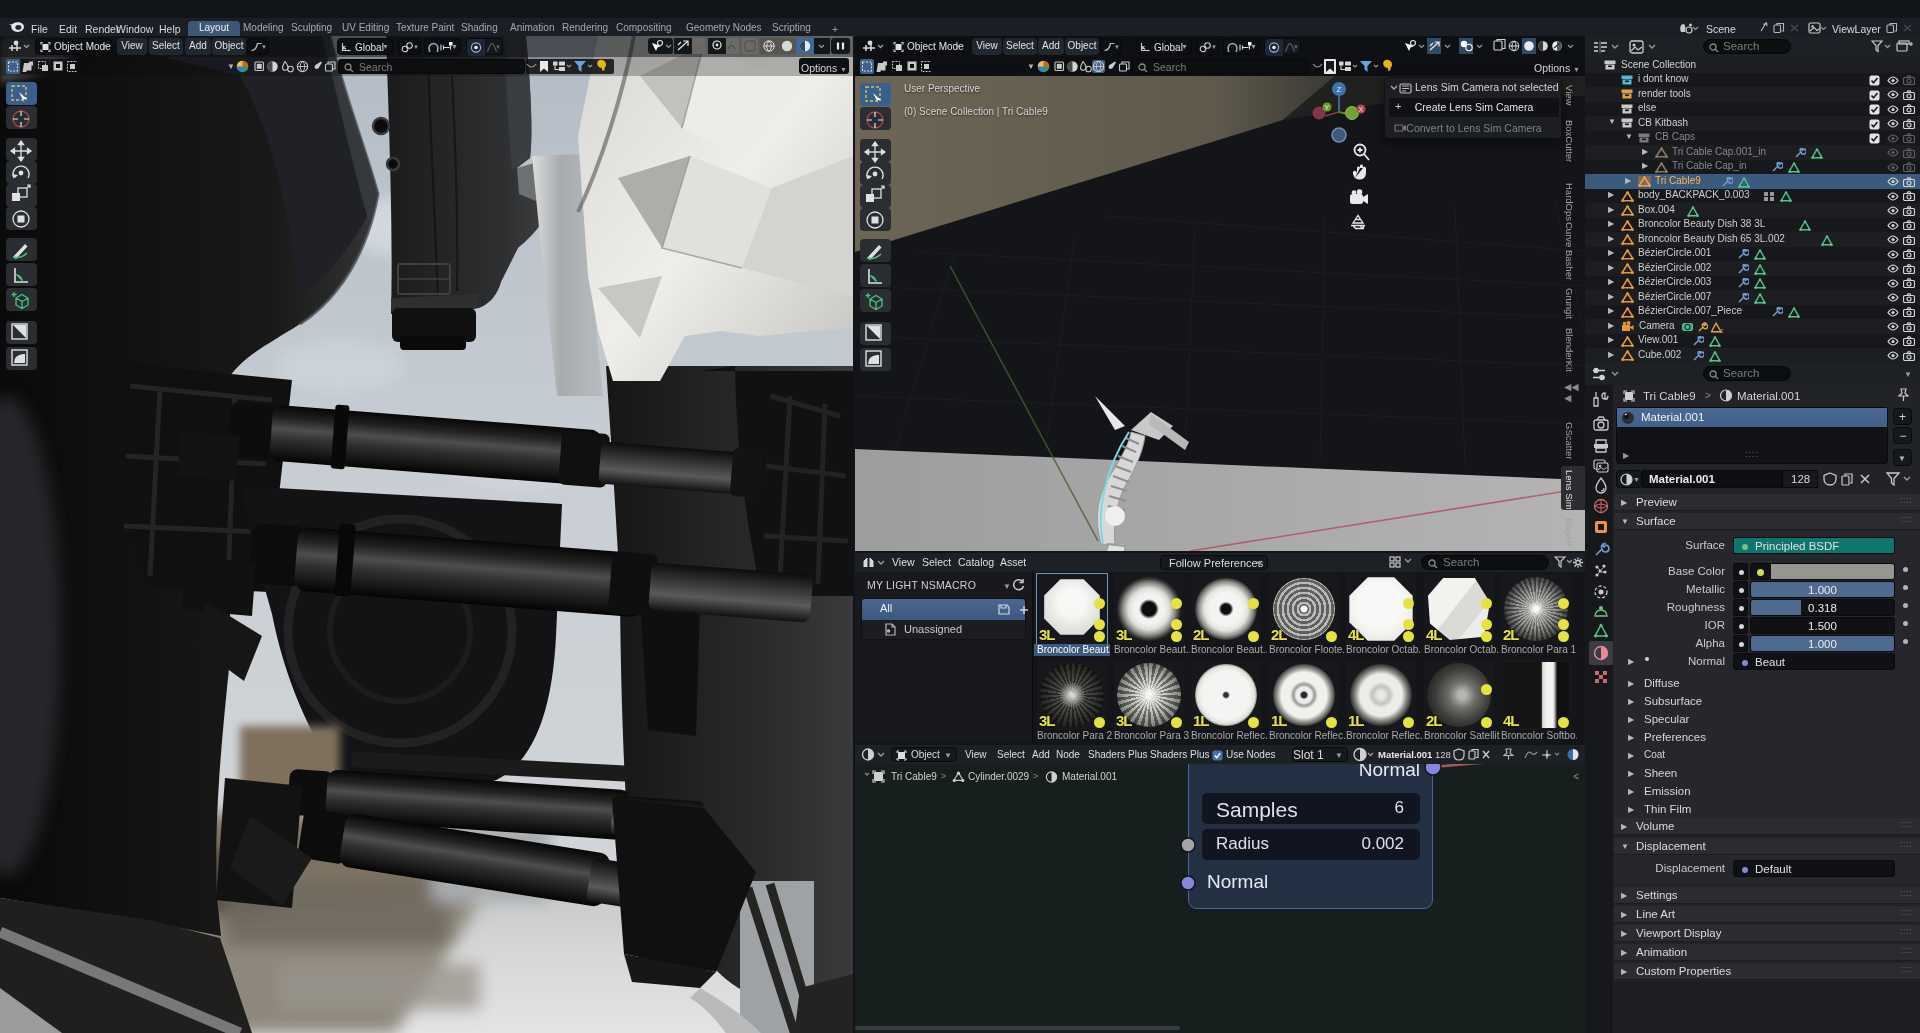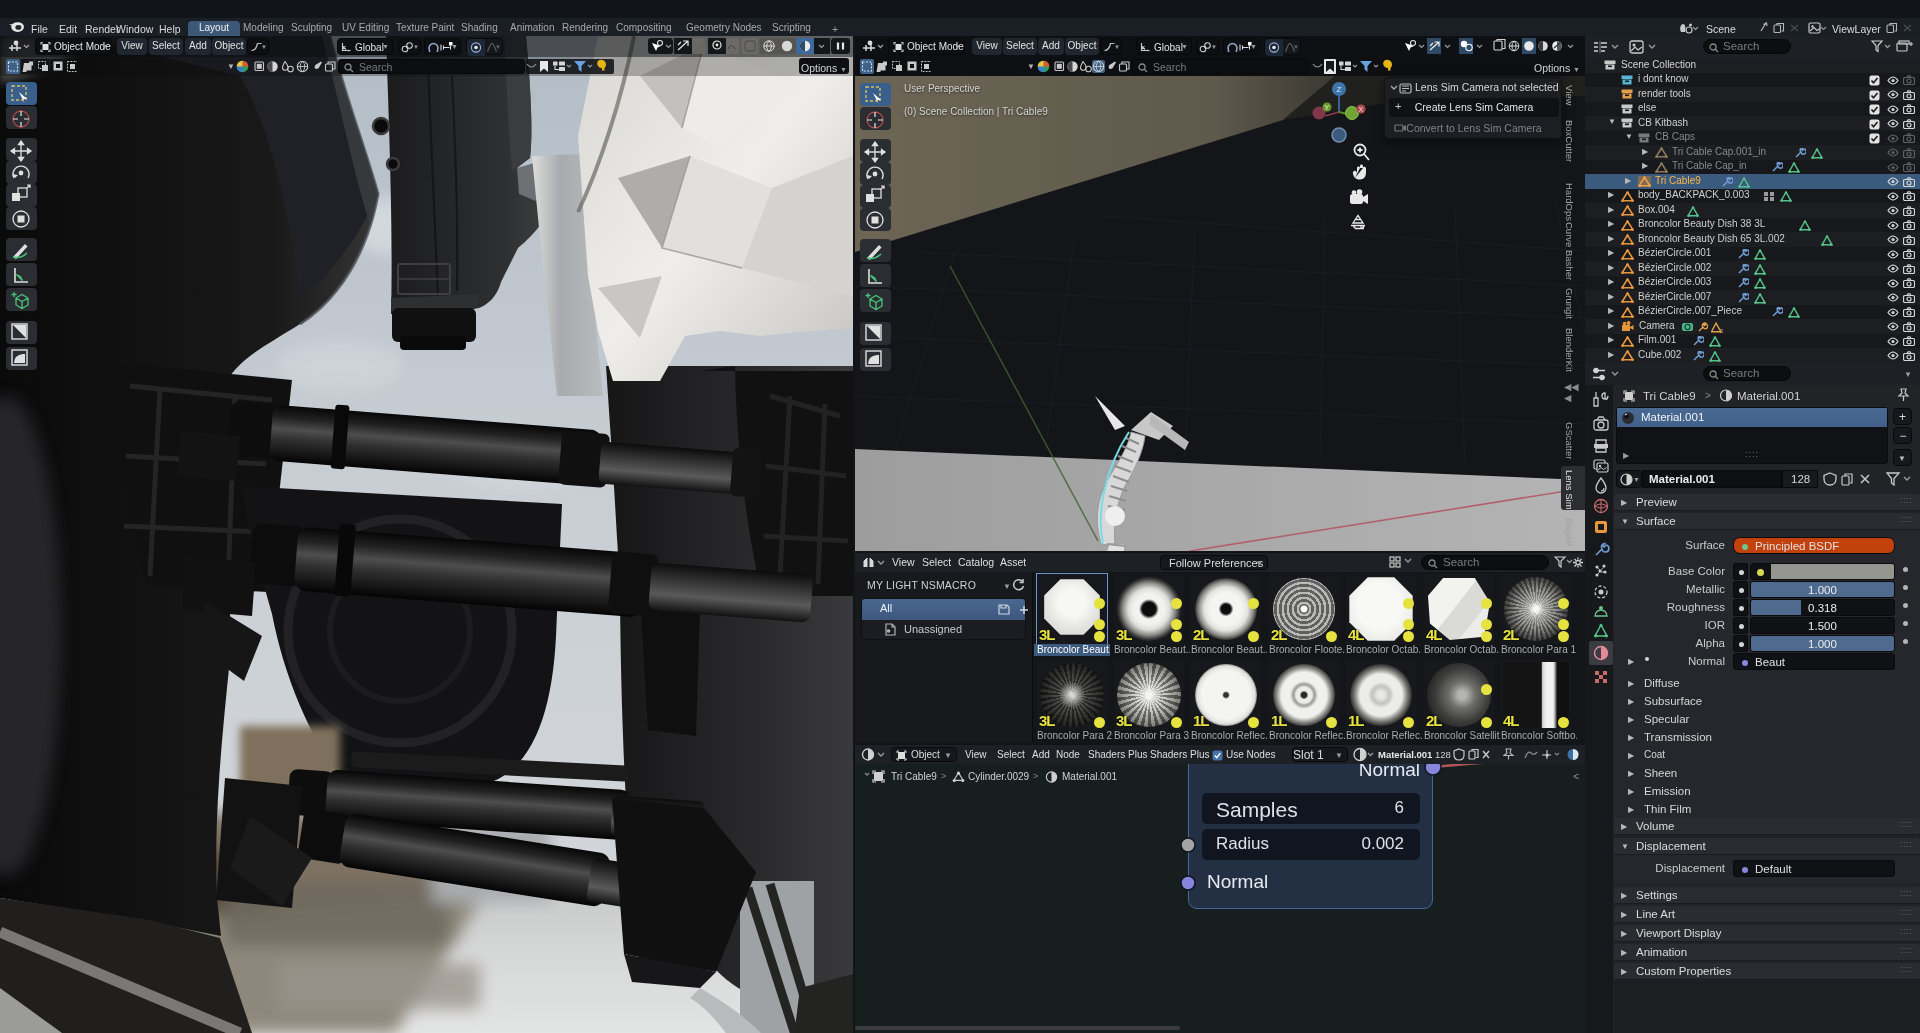--- a/index.html
+++ b/index.html
@@ -1649,21 +1649,21 @@
         </svg>
       </div>
       <div class="abs" style="left:0;top:297.5px;width:335px;height:14.5px;font-size:10px">
         <span class="abs" style="left:23px;top:1.5px;color:#b9b9b9;font-size:8px">▶</span>
         <svg class="abs" style="left:36px;top:2px" width="13" height="11" viewBox="0 0 13 11">
           <path d="M6.5,1.2 L12,9.8 L1,9.8 Z" fill="none" stroke="#e8963c" stroke-width="1.6"></path>
           <circle cx="6.5" cy="1.8" r="1.4" fill="#e8963c"></circle>
           <circle cx="1.8" cy="9.6" r="1.4" fill="#e8963c"></circle>
           <circle cx="11.2" cy="9.6" r="1.4" fill="#e8963c"></circle>
         </svg>
-        <span class="abs" style="left:53px;top:0.5px;color:#cfcfcf;white-space:nowrap">Film.001</span>
+        <span class="abs" style="left:53px;top:0.5px;color:#cfcfcf;white-space:nowrap">View.001</span>
         <svg class="abs" style="left:107px;top:2.5px" width="12" height="11" viewBox="0 0 12 11">
           <path d="M2,9 L7,4 M7,4 a2.6,2.6 0 1 0 3,-3 l-1.5,1.5 l-1,-1 L9,-0.5 a2.6,2.6 0 0 0 -2,4.5" stroke="#6f9bd1" stroke-width="1.5" fill="none"></path>
         </svg>
         <svg class="abs" style="left:124px;top:2.5px" width="12" height="11" viewBox="0 0 12 11">
           <path d="M6,1.2 L11,9.8 L1,9.8 Z" fill="none" stroke="#54c489" stroke-width="1.4"></path>
           <circle cx="6" cy="1.8" r="1.3" fill="#54c489"></circle>
           <circle cx="1.8" cy="9.6" r="1.3" fill="#54c489"></circle>
           <circle cx="10.2" cy="9.6" r="1.3" fill="#54c489"></circle>
         </svg>
         <svg class="abs" style="left:302px;top:3px" width="12" height="9" viewBox="0 0 12 9">
@@ -1859,21 +1859,21 @@
         <span style="position:absolute;right:8px;top:1px;color:#68696d;font-size:9px;letter-spacing:0.5px">::::</span>
       </div>
       <div class="abs" style="left:29px;top:150px;width:306px;height:17px;background:#2b2c31;border-radius:3px 3px 0 0;border-bottom:1px solid #1b1c20">
         <span style="position:absolute;left:7px;top:4px;color:#b9b9b9;font-size:8px">▼</span>
         <span style="position:absolute;left:22px;top:1.5px;font-size:11.5px;color:#dcdcdc">Surface</span>
         <span style="position:absolute;right:8px;top:1px;color:#68696d;font-size:9px;letter-spacing:0.5px">::::</span>
       </div>
       <div class="abs" style="left:29px;top:167px;width:306px;height:290px;background:#26272c"></div>
       <span class="abs" style="left:0;top:176px;width:140px;text-align:right;font-size:11.5px;color:#cbcbcb">Surface</span>
       <div class="abs" style="left:148px;top:174px;width:162px;height:17px;">
-        <div style="position:absolute;inset:0;background:#c2410c;border:1px solid #0a0b0c;border-radius:7px">
+        <div style="position:absolute;inset:0;background:#0f766e;border:1px solid #0a0b0c;border-radius:2px">
           <span style="position:absolute;left:8px;top:6px;width:6px;height:6px;border-radius:50%;background:#6fc48a"></span>
           <span style="position:absolute;left:21px;top:2px;font-size:11.5px;color:#e0e0e0">Principled BSDF</span>
         </div>
       </div>
       <span class="abs" style="left:0;top:202px;width:140px;text-align:right;font-size:11.5px;color:#cbcbcb">Base Color</span>
       <div class="abs" style="left:148px;top:200px;width:15px;height:17px;background:#101114;border:1px solid #0a0b0c;border-radius:2px">
         <span style="position:absolute;left:4.5px;top:6px;width:5px;height:5px;border-radius:50%;background:#d5d5d5"></span>
       </div>
       <div class="abs" style="left:165px;top:200px;width:145px;height:17px;">
         <div style="position:absolute;inset:0;border:1px solid #0a0b0c;border-radius:3px;overflow:hidden">
@@ -1942,21 +1942,21 @@
       <div class="abs" style="left:29px;top:330px;width:306px;height:18px">
         <span style="position:absolute;left:14px;top:4px;color:#b9b9b9;font-size:8px">▶</span>
         <span style="position:absolute;left:30px;top:2px;font-size:11.5px;color:#d6d6d6">Subsurface</span>
       </div>
       <div class="abs" style="left:29px;top:348px;width:306px;height:18px">
         <span style="position:absolute;left:14px;top:4px;color:#b9b9b9;font-size:8px">▶</span>
         <span style="position:absolute;left:30px;top:2px;font-size:11.5px;color:#d6d6d6">Specular</span>
       </div>
       <div class="abs" style="left:29px;top:366px;width:306px;height:18px">
         <span style="position:absolute;left:14px;top:4px;color:#b9b9b9;font-size:8px">▶</span>
-        <span style="position:absolute;left:30px;top:2px;font-size:11.5px;color:#d6d6d6">Transmission</span>
+        <span style="position:absolute;left:30px;top:2px;font-size:11.5px;color:#d6d6d6">Preferences</span>
       </div>
       <div class="abs" style="left:29px;top:384px;width:306px;height:18px">
         <span style="position:absolute;left:14px;top:4px;color:#b9b9b9;font-size:8px">▶</span>
         <span style="position:absolute;left:30px;top:2px;font-size:10px;color:#d6d6d6">Coat</span>
       </div>
       <div class="abs" style="left:29px;top:402px;width:306px;height:18px">
         <span style="position:absolute;left:14px;top:4px;color:#b9b9b9;font-size:8px">▶</span>
         <span style="position:absolute;left:30px;top:2px;font-size:11.5px;color:#d6d6d6">Sheen</span>
       </div>
       <div class="abs" style="left:29px;top:420px;width:306px;height:18px">

